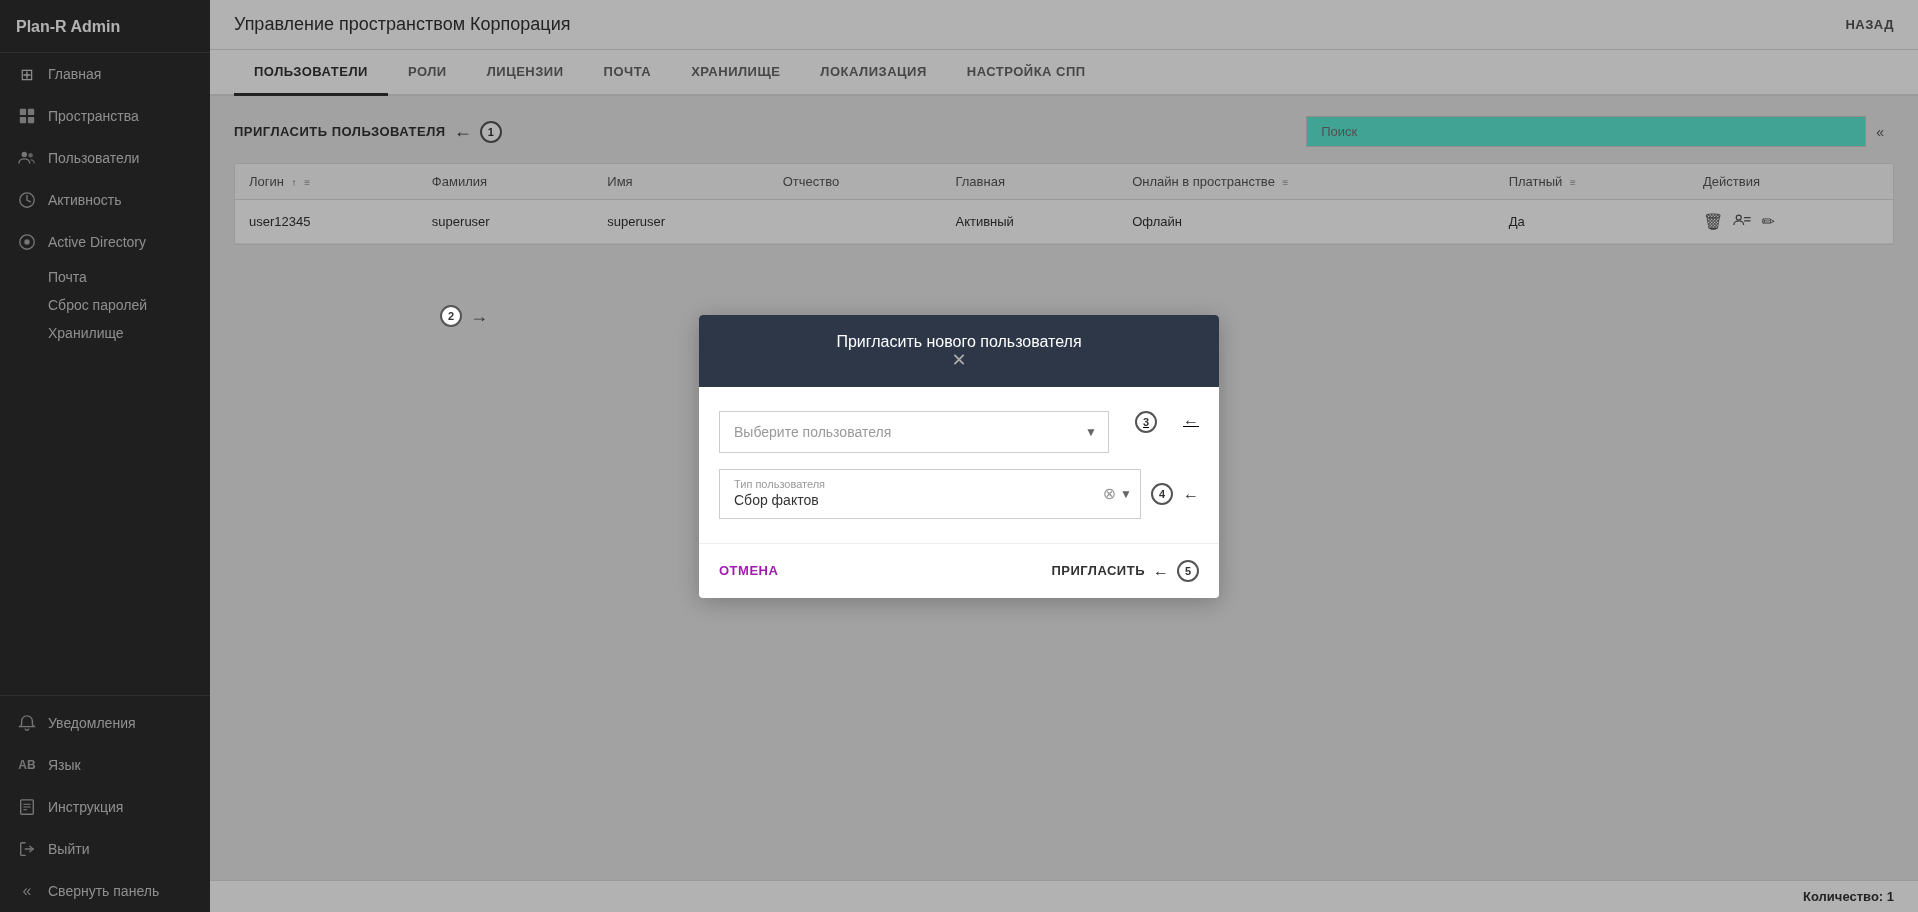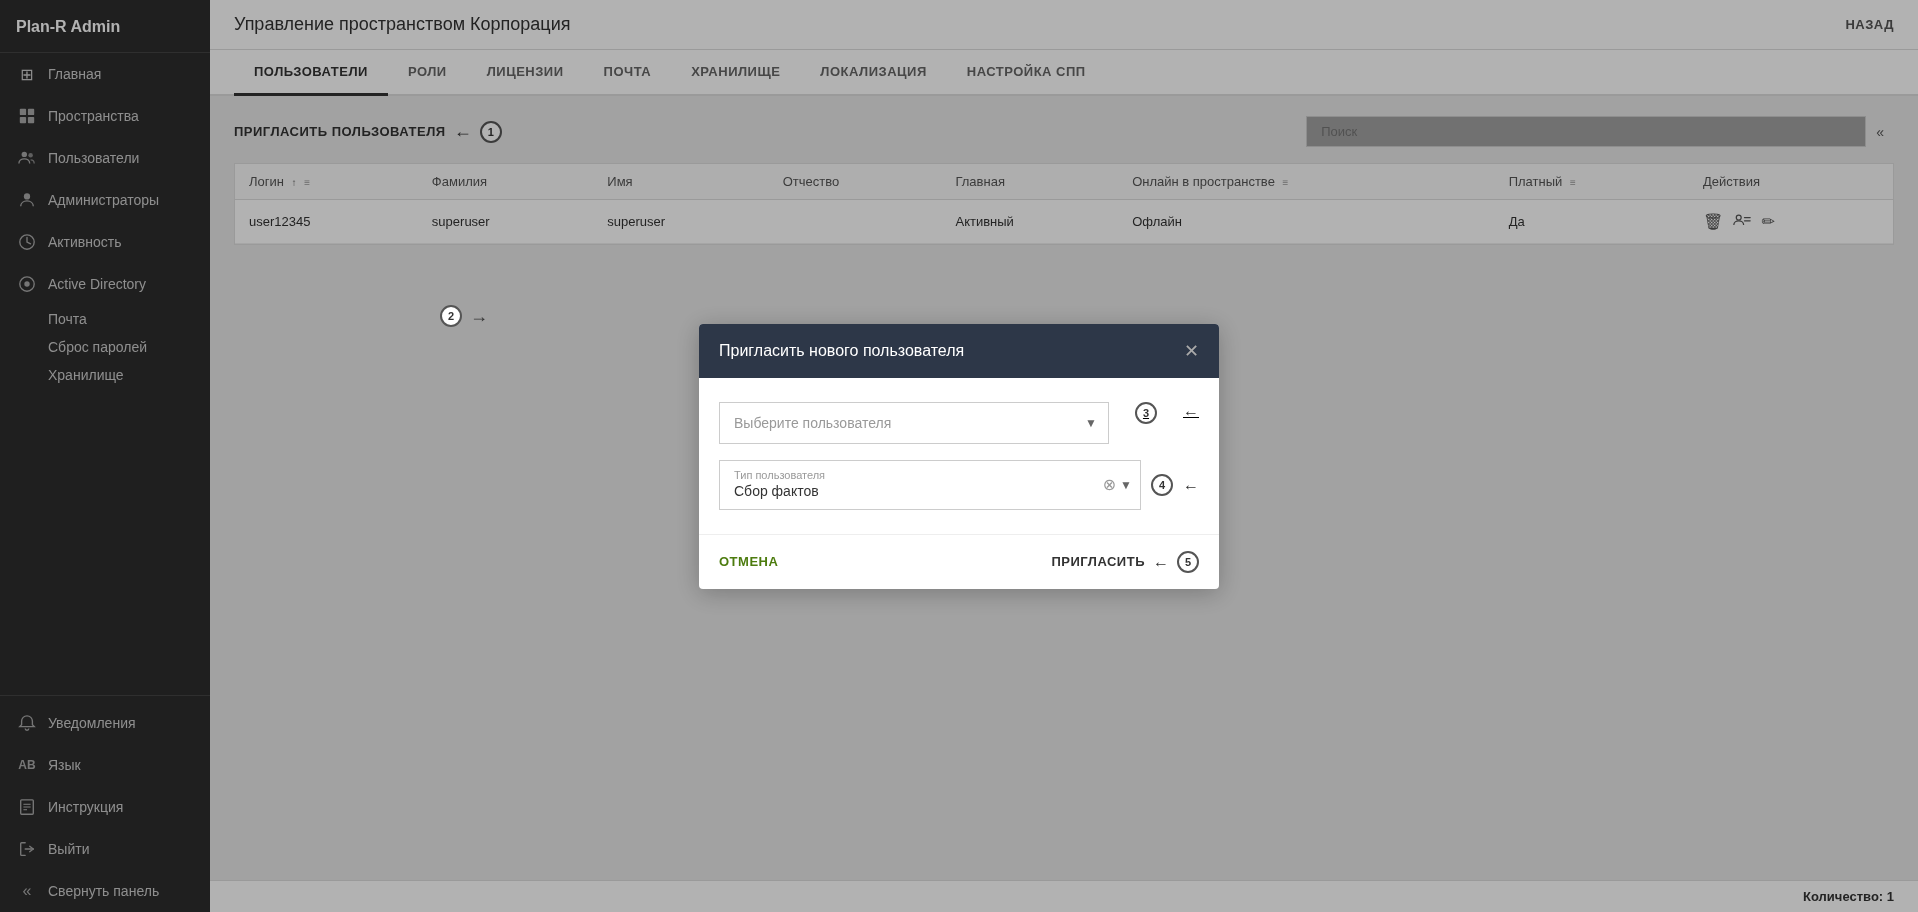--- a/index.html
+++ b/index.html
@@ -131,21 +131,21 @@
       cursor: pointer;
       letter-spacing: 0.5px;
     }
     .search-box {
       margin-left: auto;
       display: flex;
       align-items: center;
     }
     .search-input {
       border: 1px solid #ccc;
-      background: #a3a3a3;
+      background: #5eead4;
       padding: 7px 14px;
       font-size: 13px;
       width: 560px;
       outline: none;
     }
     .collapse-btn {
       padding: 7px 10px;
       cursor: pointer;
       color: #555;
       font-size: 14px;
@@ -220,20 +220,21 @@
     }
     .modal-header {
       background: #2d3748;
       color: #fff;
       padding: 18px 20px;
       font-size: 16px;
       font-weight: 500;
       display: flex;
       align-items: center;
       justify-content: space-between;
+      flex-direction: column;
     }
     .modal-close {
       cursor: pointer;
       font-size: 18px;
       color: #aaa;
       background: none;
       border: none;
       line-height: 1;
     }
     .modal-body {
@@ -307,21 +308,21 @@
     .modal-footer {
       padding: 16px 20px;
       display: flex;
       align-items: center;
       justify-content: space-between;
       border-top: 1px solid #eee;
     }
     .modal-cancel {
       font-size: 13px;
       font-weight: 700;
-      color: #4d7c0f;
+      color: #a21caf;
       cursor: pointer;
       letter-spacing: 0.5px;
       background: none;
       border: none;
     }
     .modal-invite {
       font-size: 13px;
       font-weight: 700;
       color: #333;
       cursor: pointer;
@@ -370,29 +371,20 @@
   <div class="sidebar-item">
     <span class="icon">
       <svg width="18" height="18" viewBox="0 0 20 20" fill="none">
           <circle cx="7" cy="6" r="3" fill="#aaa"></circle>
           <circle cx="14" cy="7" r="2.5" fill="#888"></circle>
           <path d="M1 16c0-3 2.7-5 6-5s6 2 6 5" stroke="#aaa" stroke-width="1.5" fill="none"></path>
           <path d="M14 12c2 0 4 1.3 4 4" stroke="#888" stroke-width="1.5" fill="none"></path>
         </svg>
     </span>
     <span>Пользователи</span>
-  </div>
-  <div class="sidebar-item">
-    <span class="icon">
-      <svg width="18" height="18" viewBox="0 0 20 20" fill="none">
-          <circle cx="10" cy="6" r="3.5" fill="#aaa"></circle>
-          <path d="M3 17c0-3.5 3-6 7-6s7 2.5 7 6" stroke="#aaa" stroke-width="1.5" fill="none"></path>
-        </svg>
-    </span>
-    <span>Администраторы</span>
   </div>
   <div class="sidebar-item">
     <span class="icon">
       <svg width="18" height="18" viewBox="0 0 20 20" fill="none">
           <circle cx="10" cy="10" r="8" stroke="#aaa" stroke-width="1.5"></circle>
           <polyline points="10,5 10,10 14,12" stroke="#aaa" stroke-width="1.5" stroke-linecap="round"></polyline>
         </svg>
     </span>
     <span>Активность</span>
   </div>

